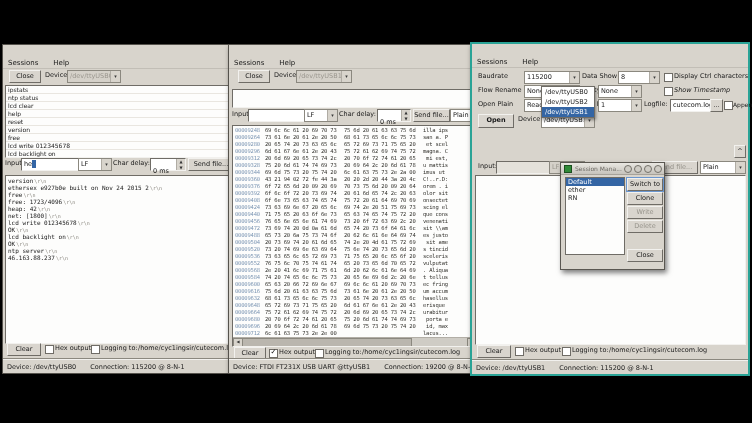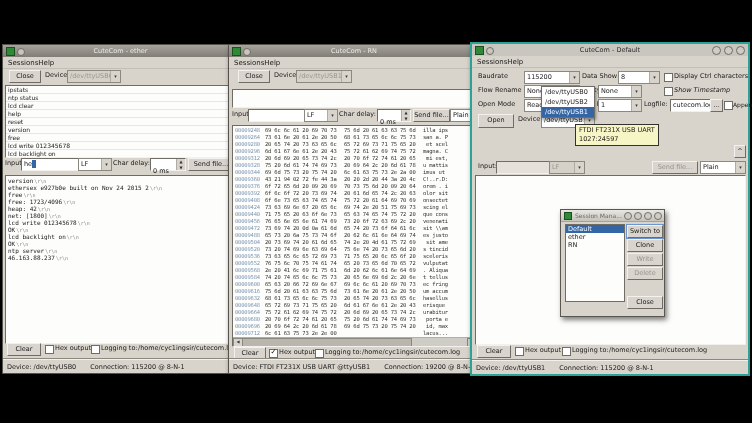--- a/index.html
+++ b/index.html
@@ -7,21 +7,21 @@
           font-family:"DejaVu Sans",sans-serif;color:#1a1a1a;}
   .win{position:absolute;background:#d8d4cc;border:1px solid #55524c;box-shadow:2px 3px 5px rgba(0,0,0,.65);}
   
   .tbar{position:absolute;top:0;left:0;right:0;height:12px;background:linear-gradient(#a7a39c,#817e77);
         color:#ecebe7;font-size:6.5px;line-height:12px;}
   .tbar .title{position:absolute;left:0;right:0;text-align:center;white-space:nowrap;}
   .ticon{position:absolute;left:3px;top:2px;width:7px;height:7px;background:#2f8a37;border:1px solid #1c4f20;}
   .tdot{position:absolute;left:14px;top:3px;width:6px;height:6px;border-radius:50%;background:#c9c6bf;border:1px solid #6e6b65;}
   .wbtns{position:absolute;right:3px;top:2px;display:flex;gap:3px;}
   .wbtn{width:7px;height:7px;border-radius:50%;background:#cfccc5;border:1px solid #6e6b65;}
-  .mbar{position:absolute;top:12px;left:0;right:0;height:11px;display:flex;gap:0;align-items:center;
+  .mbar{position:absolute;top:12px;left:0;right:0;height:11px;display:flex;gap:15px;align-items:center;
         padding-left:5px;font-size:7px;border-bottom:1px solid #c2beb6;}
   .mitem{white-space:nowrap;}
   
   .btn{position:absolute;background:#d9d5ce;border:1px solid;border-color:#f2f1ee #6f6c66 #6f6c66 #f2f1ee;
        font-size:6.5px;text-align:center;line-height:10px;white-space:nowrap;overflow:hidden;}
   .btn.dis{color:#96938b;}
   .fld{position:absolute;background:#fff;border:1px solid;border-color:#6f6c66 #f2f1ee #f2f1ee #6f6c66;
        font-size:6.5px;line-height:10px;padding:0 2px;white-space:nowrap;overflow:hidden;}
   .fld.dis{background:#e4e1da;color:#96938b;}
   .combo{position:absolute;background:#fff;border:1px solid #8b887f;display:flex;overflow:hidden;}
@@ -48,21 +48,21 @@
   .hx-a{width:30px;color:#7d97b4;flex:none;}
   .hx-h1{width:79px;flex:none;color:#35342f;}
   .hx-h2{width:79px;flex:none;color:#35342f;}
   .hx-t{flex:1;overflow:hidden;color:#35342f;}
   .cursor{display:inline-block;width:4px;height:8px;background:#3465a4;vertical-align:middle;}
   
   .ddown{position:absolute;background:#fff;border:1px solid #6f6c66;box-shadow:1px 2px 3px rgba(0,0,0,.4);z-index:6;}
   .dd-item{height:10px;line-height:10px;font-size:6.5px;padding-left:3px;white-space:nowrap;}
   .dd-item.sel{background:#3465a4;color:#fff;}
   .tooltip{position:absolute;background:#f6f5c6;border:1px solid #33322e;z-index:7;font-size:6.5px;line-height:9px;padding:1px 3px;white-space:nowrap;}
-  .dialog{position:absolute;background:#d8d4cc;border:1px solid #5a5751;box-shadow:2px 3px 5px rgba(0,0,0,.5);z-index:10;margin-top:47px;}
+  .dialog{position:absolute;background:#d8d4cc;border:1px solid #5a5751;box-shadow:2px 3px 5px rgba(0,0,0,.5);z-index:10;}
   .dtbar{position:absolute;top:0;left:0;right:0;height:11px;background:linear-gradient(#e9e7e2,#c6c3bc);
          border-bottom:1px solid #a6a29a;font-size:6px;line-height:11px;color:#6b6862;}
   .dtbar .dtitle{position:absolute;left:14px;white-space:nowrap;}
   .dticon{position:absolute;left:3px;top:2px;width:6px;height:6px;background:#2f8a37;border:1px solid #1c4f20;}
   .dbtns{position:absolute;right:2px;top:2px;display:flex;gap:2px;}
   .dbtn{width:6px;height:6px;border-radius:50%;background:#cfccc5;border:1px solid #74716a;}
   .sess-item{height:8px;line-height:8px;font-size:6.5px;padding-left:2px;white-space:nowrap;}
   .sess-item.sel{background:#3465a4;color:#fff;}
   .dialog .btn{left:66px;width:34px;height:11px;}
   .focusbtn{box-shadow:0 0 0 1px #6a96cf;}
@@ -73,25 +73,20 @@
   
   .win.active{border:2px solid #2aa396;}
   .win.active .tbar{background:#c9c6bf;color:#2c2c2c;}
 </style>
 </head>
 <body>
 
 <div class="screen">
 
   <div class="win" id="wL" style="left:2px;top:44px;width:235px;height:328px;z-index:1;">
-    <div class="tbar">
-      <span class="ticon"></span>
-      <span class="tdot"></span>
-      <span class="title">CuteCom - ether</span>
-    </div>
     <div class="mbar">
       <span class="mitem">Sessions</span>
       <span class="mitem">Help</span>
     </div>
     <div class="btn" style="left:6px;top:25px;width:30px;height:11px;">Close</div>
     <span class="lbl" style="left:42px;top:25px;">Device:</span>
     <div class="combo dis" style="left:64px;top:25px;width:52px;height:11px;">
       <span class="cx">/dev/ttyUSB0</span>
       <span class="ar">▾</span>
     </div>
@@ -143,25 +138,20 @@
     <span class="cb" style="left:88px;top:300px;"></span>
     <span class="lbl" style="left:98px;top:298px;">Logging to:</span>
     <span class="lbl" style="left:135px;top:298px;">/home/cyc1ingsir/cutecom.log</span>
     <div class="sbar">
       <span>Device: /dev/ttyUSB0</span>
       <span>Connection: 115200 @ 8-N-1</span>
     </div>
   </div>
 
   <div class="win" id="wM" style="left:228px;top:44px;width:250px;height:328px;z-index:2;">
-    <div class="tbar">
-      <span class="ticon"></span>
-      <span class="tdot"></span>
-      <span class="title">CuteCom - RN</span>
-    </div>
     <div class="mbar">
       <span class="mitem">Sessions</span>
       <span class="mitem">Help</span>
     </div>
     <div class="btn" style="left:9px;top:25px;width:30px;height:11px;">Close</div>
     <span class="lbl" style="left:45px;top:25px;">Device:</span>
     <div class="combo dis" style="left:67px;top:25px;width:54px;height:11px;">
       <span class="cx">/dev/ttyUSB1</span>
       <span class="ar">▾</span>
     </div>
@@ -231,30 +221,20 @@
     <span class="cb" style="left:86px;top:304px;"></span>
     <span class="lbl" style="left:96px;top:302px;">Logging to:</span>
     <span class="lbl" style="left:133px;top:302px;">/home/cyc1ingsir/cutecom.log</span>
     <div class="sbar">
       <span>Device: FTDI FT231X USB UART @ttyUSB1</span>
       <span>Connection: 19200 @ 8-N-1</span>
     </div>
   </div>
 
   <div class="win active" id="wR" style="left:470px;top:42px;width:276px;height:330px;z-index:3;">
-    <div class="tbar">
-      <span class="ticon"></span>
-      <span class="tdot"></span>
-      <span class="title">CuteCom - Default</span>
-      <span class="wbtns">
-        <span class="wbtn"></span>
-        <span class="wbtn"></span>
-        <span class="wbtn"></span>
-      </span>
-    </div>
     <div class="mbar">
       <span class="mitem">Sessions</span>
       <span class="mitem">Help</span>
     </div>
 
     <span class="lbl" style="left:6px;top:27px;">Baudrate</span>
     <div class="combo" style="left:52px;top:27px;width:54px;height:11px;">
       <span class="cx">115200</span>
       <span class="ar">▾</span>
     </div>
@@ -272,56 +252,52 @@
       <span class="ar">▾</span>
     </div>
     <span class="lbl" style="left:110px;top:41px;">Parity</span>
     <div class="combo" style="left:126px;top:41px;width:42px;height:11px;">
       <span class="cx">None</span>
       <span class="ar">▾</span>
     </div>
     <span class="cb" style="left:192px;top:43px;"></span>
     <span class="lbl" style="left:202px;top:41px;font-style:italic;">Show Timestamp</span>
 
-    <span class="lbl" style="left:6px;top:55px;">Open Mode</span>
+    <span class="lbl" style="left:6px;top:55px;">Open Plain</span>
     <div class="combo" style="left:52px;top:55px;width:54px;height:11px;">
       <span class="cx">Read/Write</span>
       <span class="ar">▾</span>
     </div>
     <span class="lbl" style="left:108px;top:55px;">Stop Bits</span>
     <div class="combo" style="left:126px;top:55px;width:42px;height:11px;">
       <span class="cx">1</span>
       <span class="ar">▾</span>
     </div>
     <span class="lbl" style="left:172px;top:55px;">Logfile:</span>
     <div class="fld" style="left:198px;top:55px;width:38px;height:11px;">
       <span>cutecom.log</span>
     </div>
     <div class="btn" style="left:238px;top:55px;width:11px;height:11px;">...</div>
     <span class="cb" style="left:252px;top:57px;"></span>
     <span class="lbl" style="left:261px;top:55px;font-size:6px;">Append</span>
 
-    <div class="btn" style="left:6px;top:70px;width:34px;height:12px;">Open</div>
+    <div class="btn" style="left:6px;top:70px;width:34px;height:12px;font-weight:bold;">Open</div>
     <span class="lbl" style="left:46px;top:70px;">Device:</span>
     <div class="combo" style="left:69px;top:70px;width:52px;height:12px;">
       <span class="cx">/dev/ttyUSB1</span>
       <span class="ar">▾</span>
     </div>
     <div class="btn" style="left:262px;top:101px;width:10px;height:11px;">^</div>
 
     <div class="ddown" style="left:69px;top:42px;width:52px;">
         <div class="dd-item">/dev/ttyUSB0</div>
         <div class="dd-item">/dev/ttyUSB2</div>
         <div class="dd-item sel">/dev/ttyUSB1</div>
       </div>
 
-    <div class="tooltip" style="left:103px;top:80px;">
-      <div>FTDI FT231X USB UART</div>
-      <div>1027:24597</div>
-    </div>
 
     <span class="lbl" style="left:6px;top:117px;">Input:</span>
     <div class="fld dis" style="left:24px;top:117px;width:50px;height:11px;">
       <span></span>
     </div>
     <div class="combo dis" style="left:77px;top:117px;width:34px;height:11px;">
       <span class="cx">LF</span>
       <span class="ar">▾</span>
     </div>
     <div class="btn dis" style="left:180px;top:117px;width:44px;height:11px;">Send file...</div>

